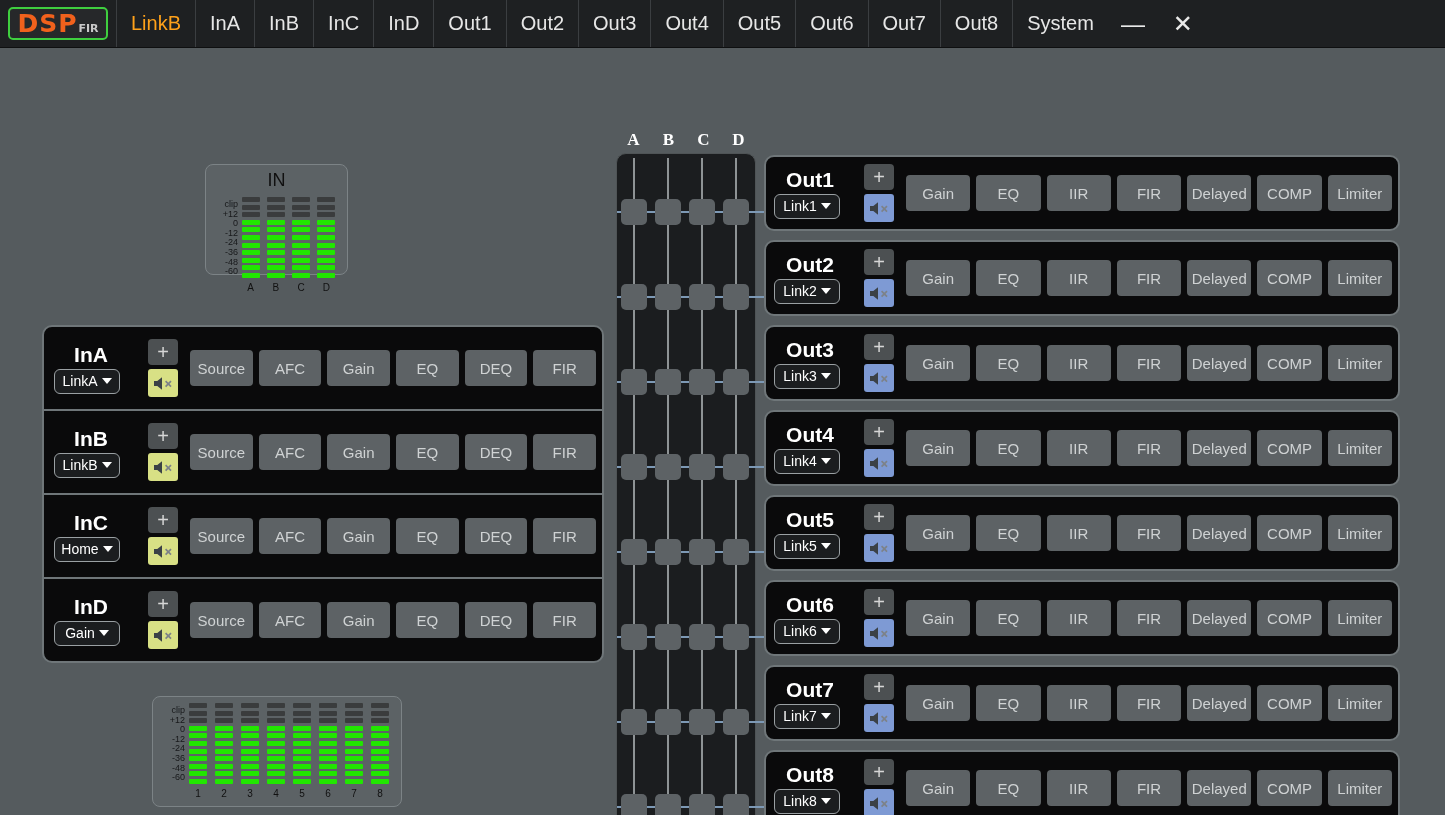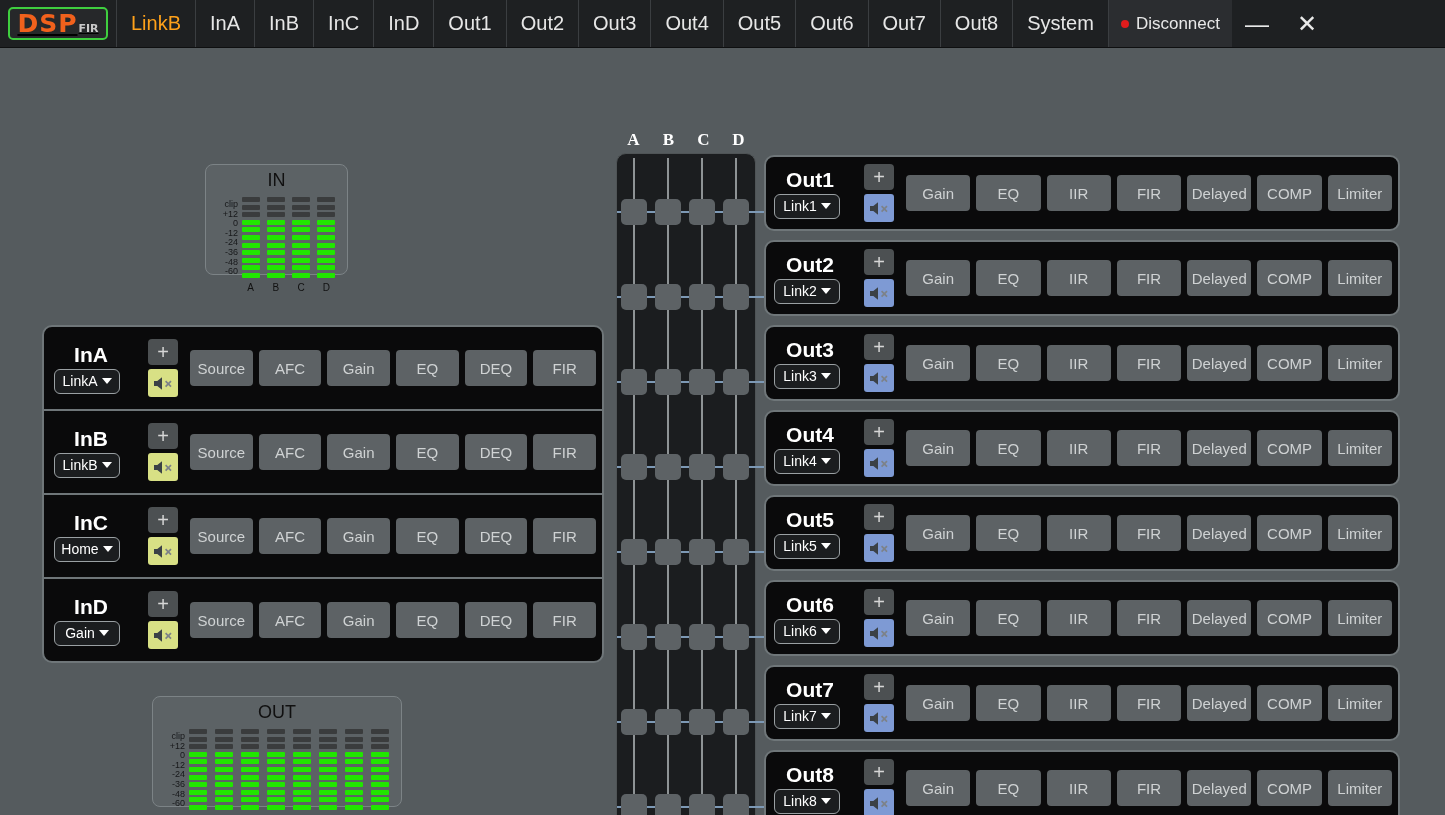--- a/index.html
+++ b/index.html
@@ -20,21 +20,20 @@
   .logo-wrap {
     display: flex; align-items: center; justify-content: center;
     width: 116px; padding: 0 6px;
   }
   .logo {
     border: 2px solid #3fcf3f; border-radius: 5px;
     background: #26282a;
     padding: 2px 7px 2px 7px;
     display: flex; align-items: baseline;
     line-height: 1;
-    text-decoration: underline;
   }
   .logo .dsp {
     color: #f1611c; font-weight: bold; font-size: 25px;
     letter-spacing: 1px; font-family: "DejaVu Sans", sans-serif;
   }
   .logo .fir {
     color: #c9c9c9; font-weight: bold; font-size: 11px;
     margin-left: 1px; font-family: "DejaVu Sans", sans-serif;
   }
   .tab {
@@ -240,24 +239,20 @@
       <div class="tab">
         <span>Out7</span>
       </div>
       <div class="tab">
         <span>Out8</span>
       </div>
       <div class="tab">
         <span>System</span>
       </div>
     </div>
-  <div class="tab disconnect">
-    <span class="dot-red"></span>
-    <span>Disconnect</span>
-  </div>
   <div class="wbtn">—</div>
   <div class="wbtn">✕</div>
 </div>
 
 <div id="stage">
 
   <div class="meter-panel" id="in-meter" style="left:205px; top:116px; width:143px; height:111px;">
     <div class="meter-title">IN</div>
     <div class="meter-body">
       <div class="meter-scale" id="in-scale">
@@ -325,21 +320,20 @@
             <div class="seg on" style="width: 18px;"></div>
             <div class="seg on" style="width: 18px;"></div>
             <div class="seg on" style="width: 18px;"></div>
             <div class="meter-lbl">D</div>
           </div>
         </div>
     </div>
   </div>
 
   <div class="meter-panel" id="out-meter" style="left:152px; top:648px; width:250px; height:111px;">
-    <div class="meter-title">OUT</div>
     <div class="meter-body">
       <div class="meter-scale" id="out-scale">
           <span style="margin-top: 1px;">clip</span>
           <span>+12</span>
           <span>0</span>
           <span>-12</span>
           <span>-24</span>
           <span>-36</span>
           <span>-48</span>
           <span>-60</span>

